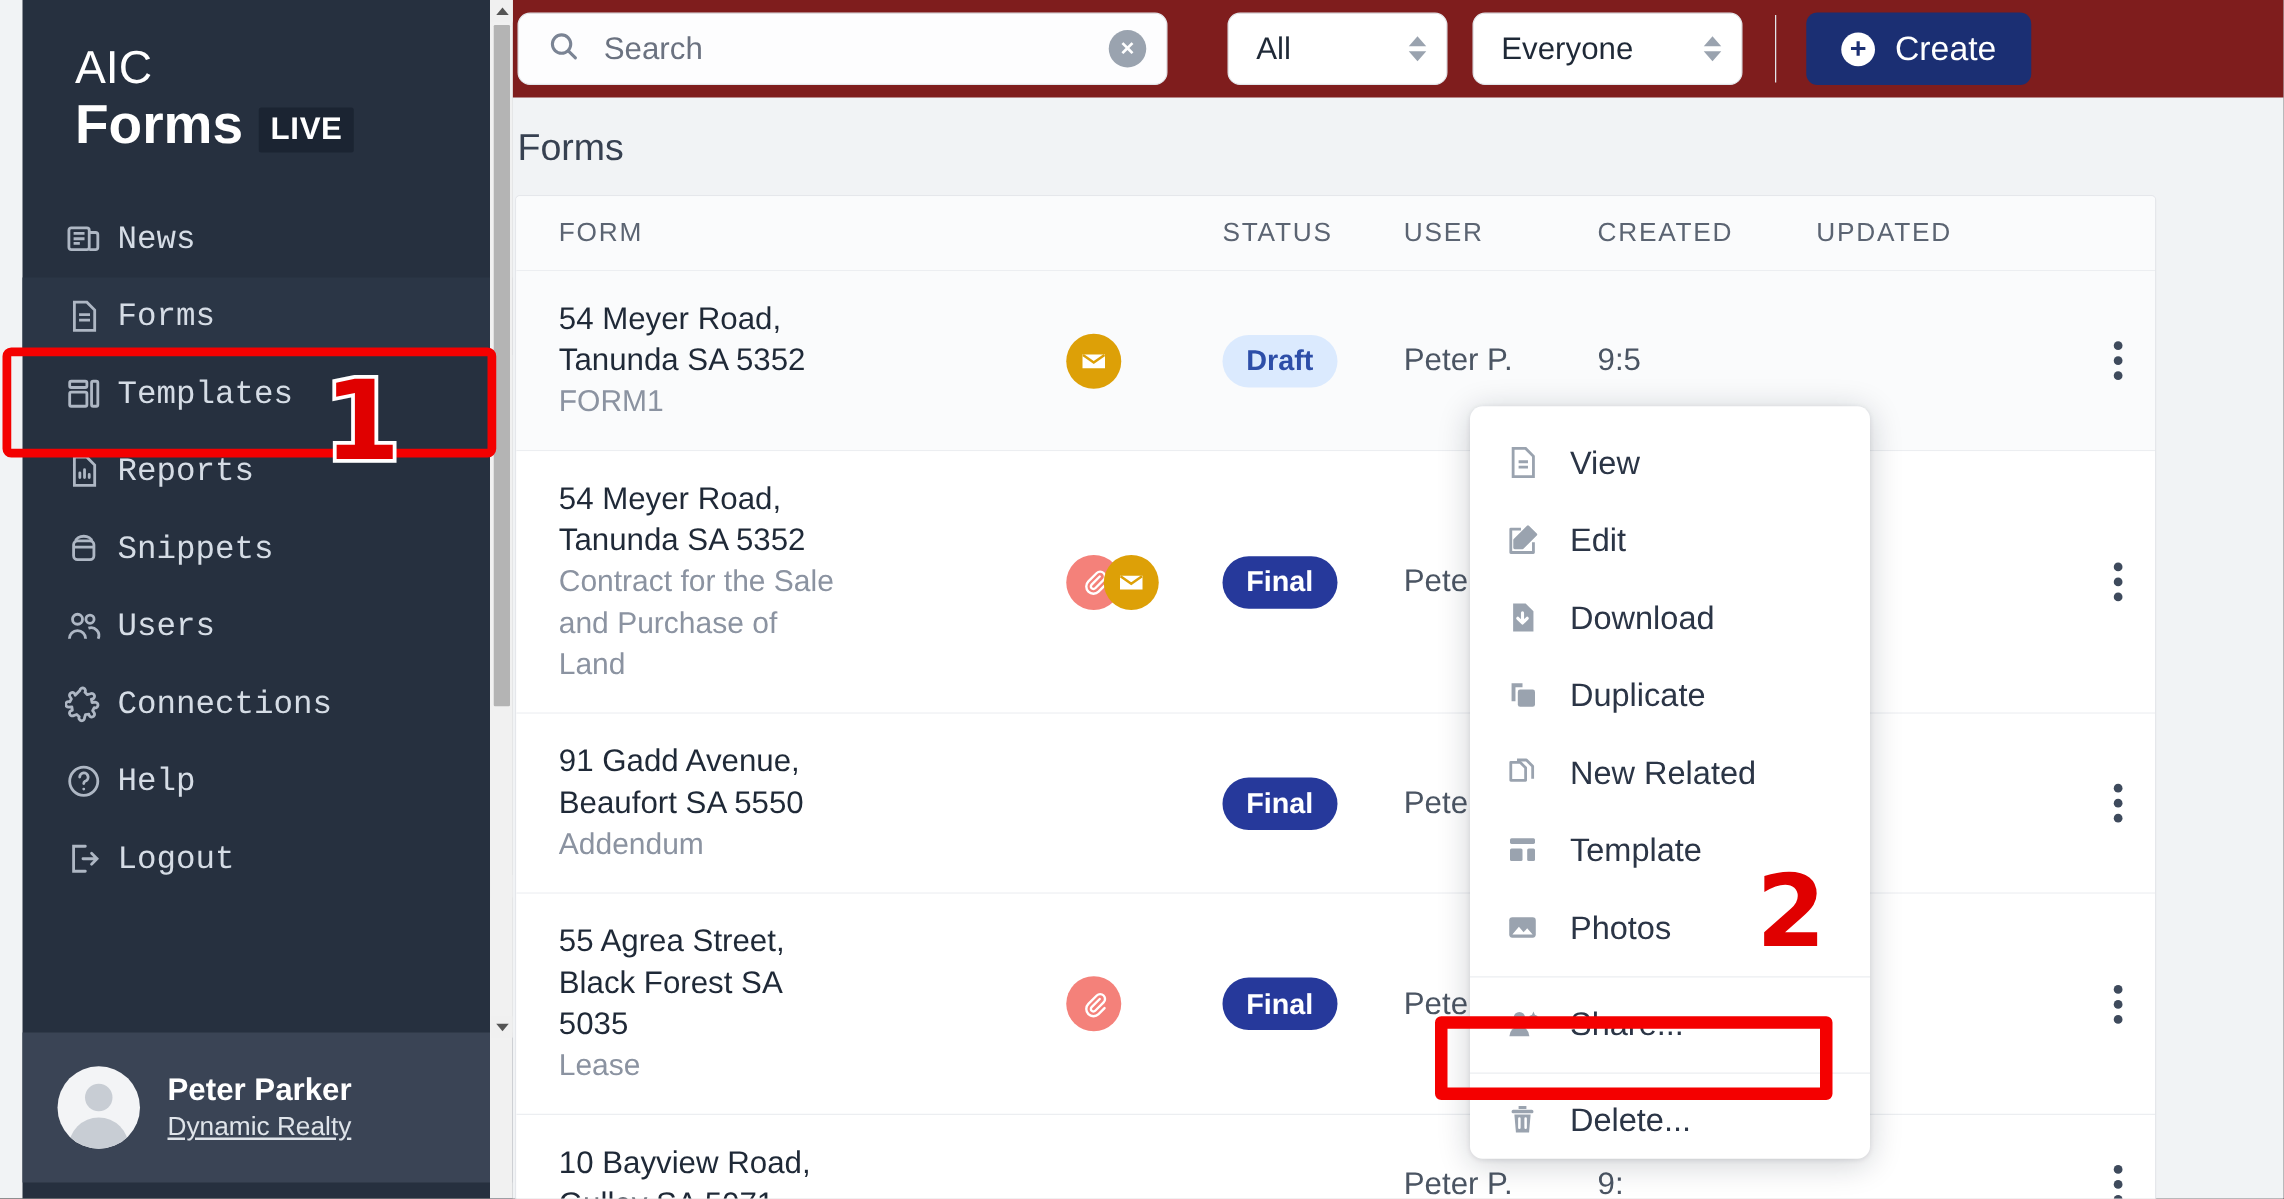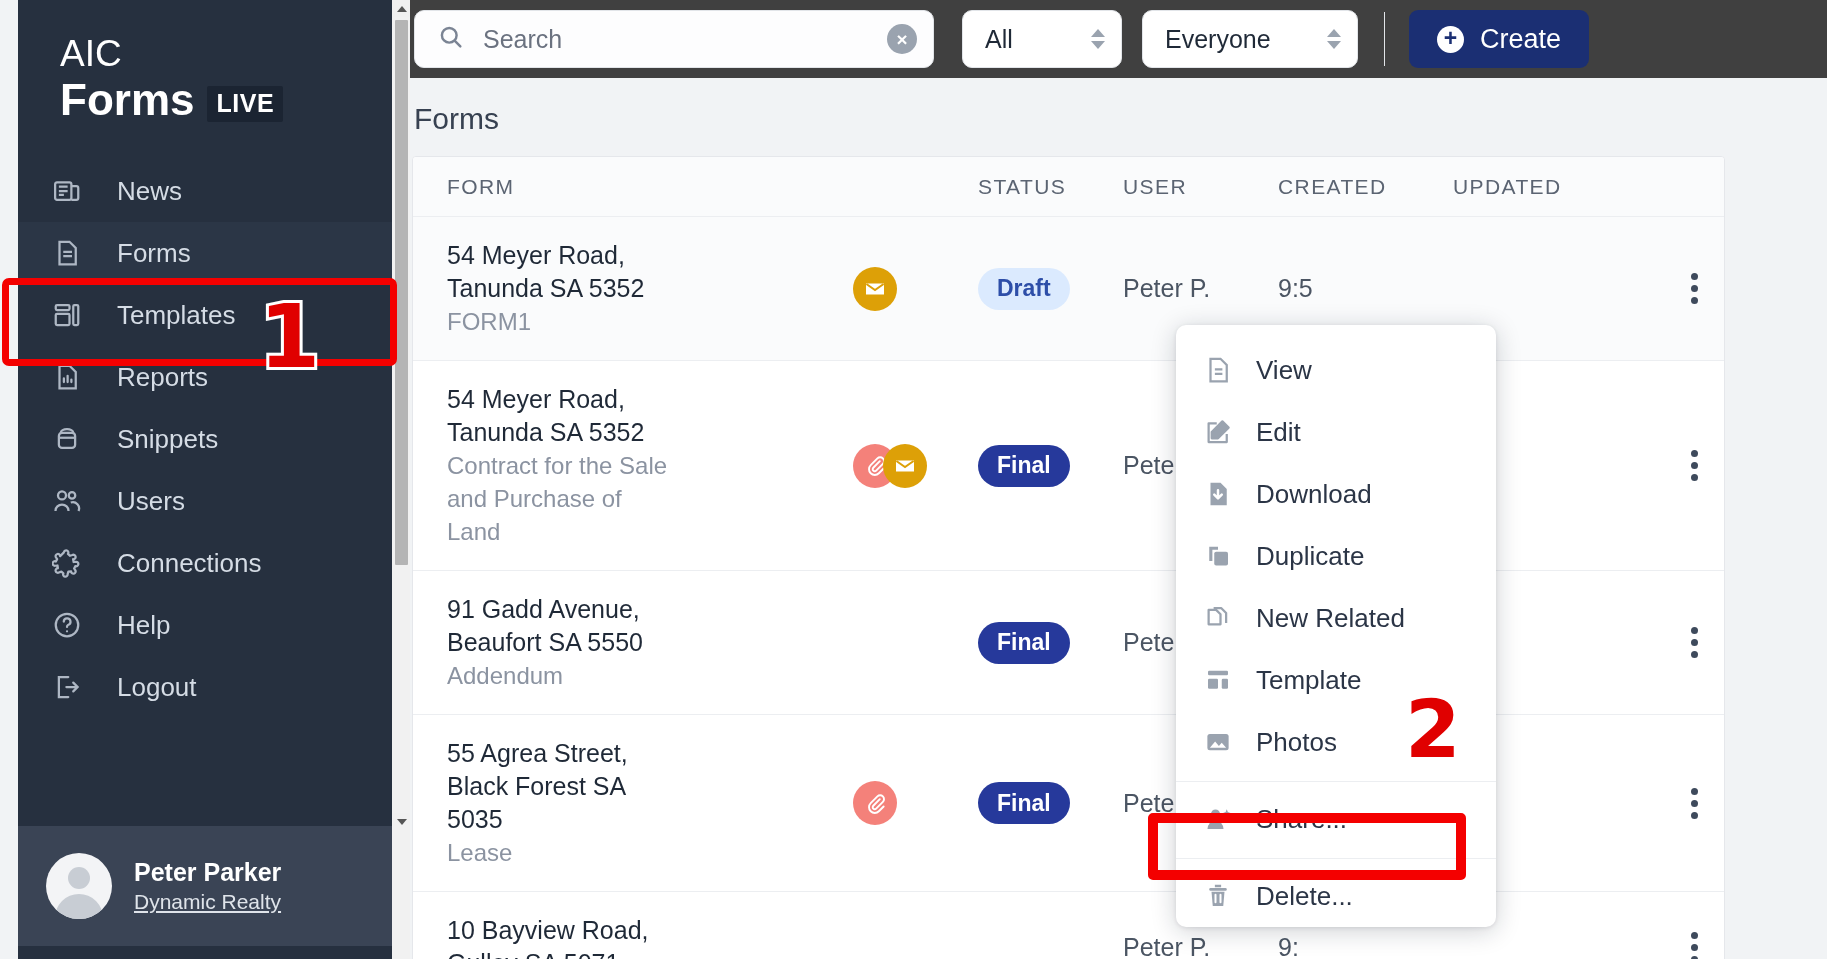--- a/index.html
+++ b/index.html
@@ -61,26 +61,27 @@
     top: 4px;
   }
 
   .nav {
     margin-top: 36px;
     flex: 0 0 auto;
   }
   .nav-item {
     display: flex;
     align-items: center;
-    gap: 33px;
+    gap: 10px;
     height: 62px;
     padding-left: 32px;
     color: #c8d0db;
     font-size: 26px;
     cursor: pointer;
+    font-family: Liberation Mono, monospace;
   }
   .nav-item.active {
     background: #2b3646;
   }
   .nav-item .nav-label { color: #d5dce5; }
   .nav-icon {
     width: 34px; height: 34px;
     flex: 0 0 34px;
     display: flex; align-items: center; justify-content: center;
   }
@@ -208,21 +209,21 @@
     left: 410px; top: 0;
     width: 1417px; height: 959px;
     background: #f1f3f5;
   }
   .topbar {
     height: 78px;
     display: flex;
     align-items: center;
     padding-left: 2px;
     gap: 0;
-    background: #404040;
+    background: #7f1d1d;
   }
   .search-box {
     margin-left: 2px;
     width: 520px; height: 58px;
     border: 1px solid #e2e5e9;
     border-radius: 10px;
     background: #fdfdfe;
     display: flex;
     align-items: center;
     padding: 0 16px 0 22px;
@@ -254,21 +255,21 @@
     height: 58px;
     border: 1px solid #e2e5e9;
     border-radius: 10px;
     background: #ffffff;
     display: flex;
     align-items: center;
     justify-content: space-between;
     padding: 0 16px 0 22px;
     cursor: pointer;
   }
-  .select-all { width: 160px; margin-left: 28px; }
+  .select-all { width: 176px; margin-left: 48px; }
   .select-owner { width: 216px; margin-left: 20px; }
   .select-value { font-size: 25px; color: #1f2937; }
   .chev { display: flex; flex-direction: column; gap: 4px; color: #9aa3af; }
   .chev span {
     width: 0; height: 0;
     border-left: 7px solid transparent;
     border-right: 7px solid transparent;
   }
   .chev .up { border-bottom: 8px solid #9aa3af; }
   .chev .dn { border-top: 8px solid #9aa3af; }

